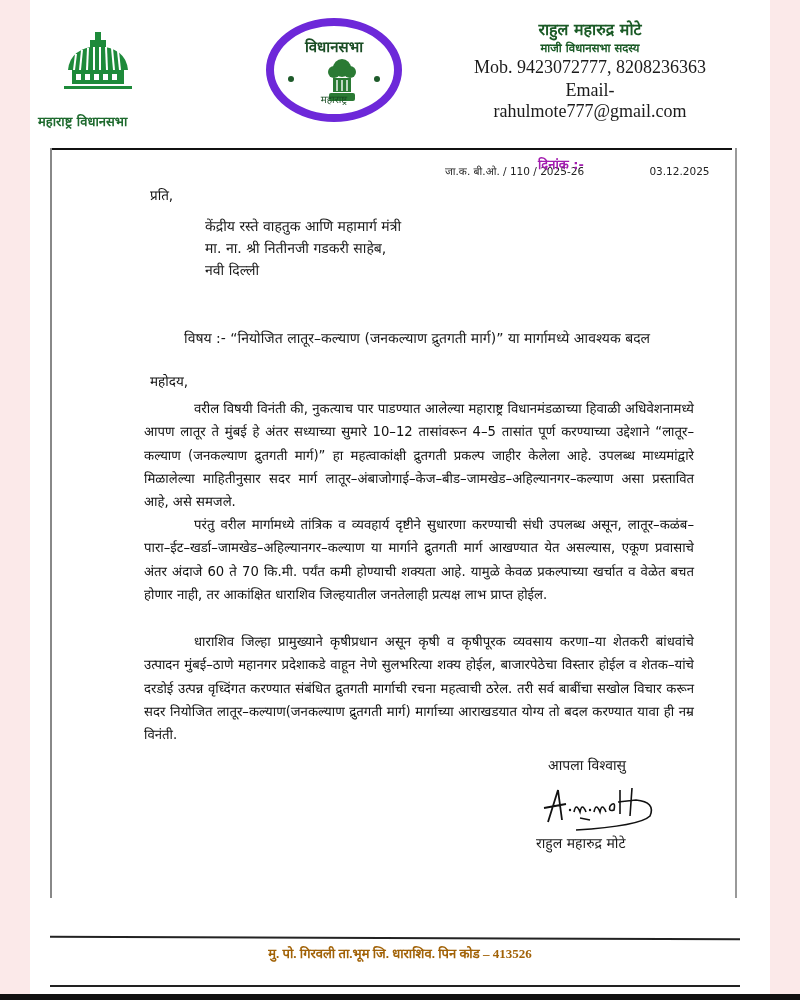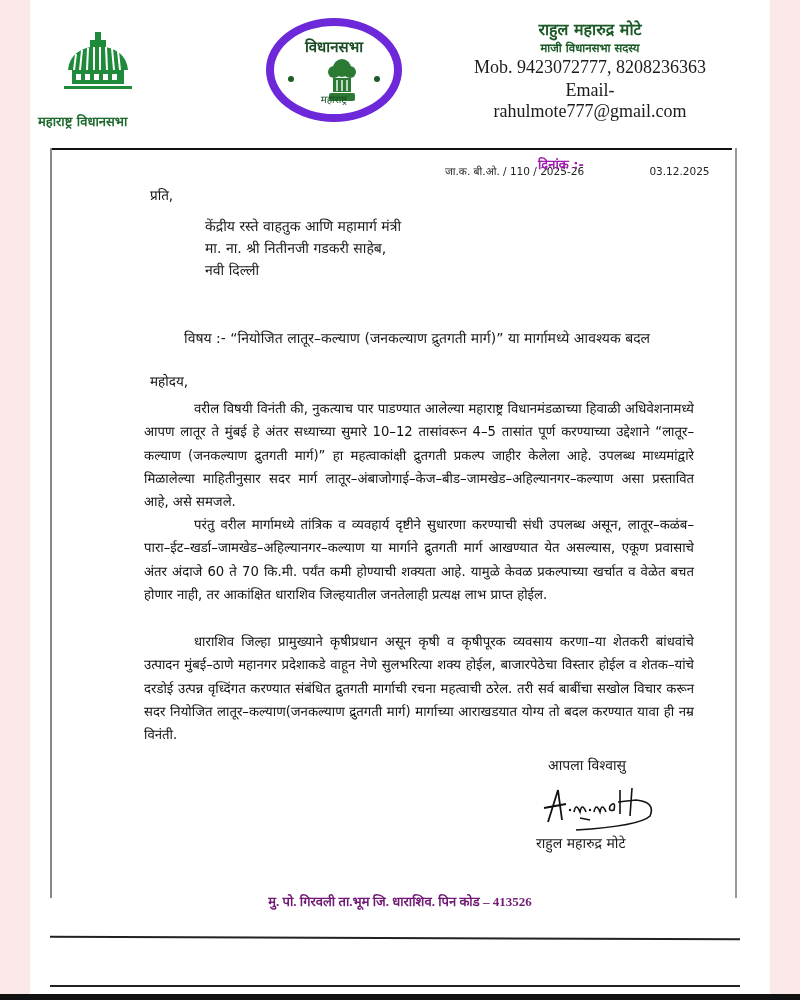--- a/index.html
+++ b/index.html
@@ -78,22 +78,22 @@
     .p2 { top: 513px; }
     .p3 { top: 630px; }
     .closing { position: absolute; left: 548px; top: 755px; font-size: 14px; }
     .signature { position: absolute; left: 540px; top: 782px; }
     .signer { position: absolute; left: 536px; top: 833px; font-size: 14px; }
     .footer-line1 {
       position: absolute; left: 50px; top: 937px; width: 690px; height: 2px; background: #222;
       transform: rotate(0.2deg);
     }
     .footer-text {
-      position: absolute; left: 0; top: 892px; width: 800px; text-align: center;
-      font-family: "Liberation Serif", serif; font-size: 13px; font-weight: bold; color: #701a75;
+      position: absolute; left: 0; top: 944px; width: 800px; text-align: center;
+      font-family: "Liberation Serif", serif; font-size: 13px; font-weight: bold; color: #a16207;
     }
     .footer-line2 {
       position: absolute; left: 50px; top: 985px; width: 690px; height: 2px; background: #222;
     }
   </style>
 </head>
 <body>
 
 <div class="page"></div>
 

